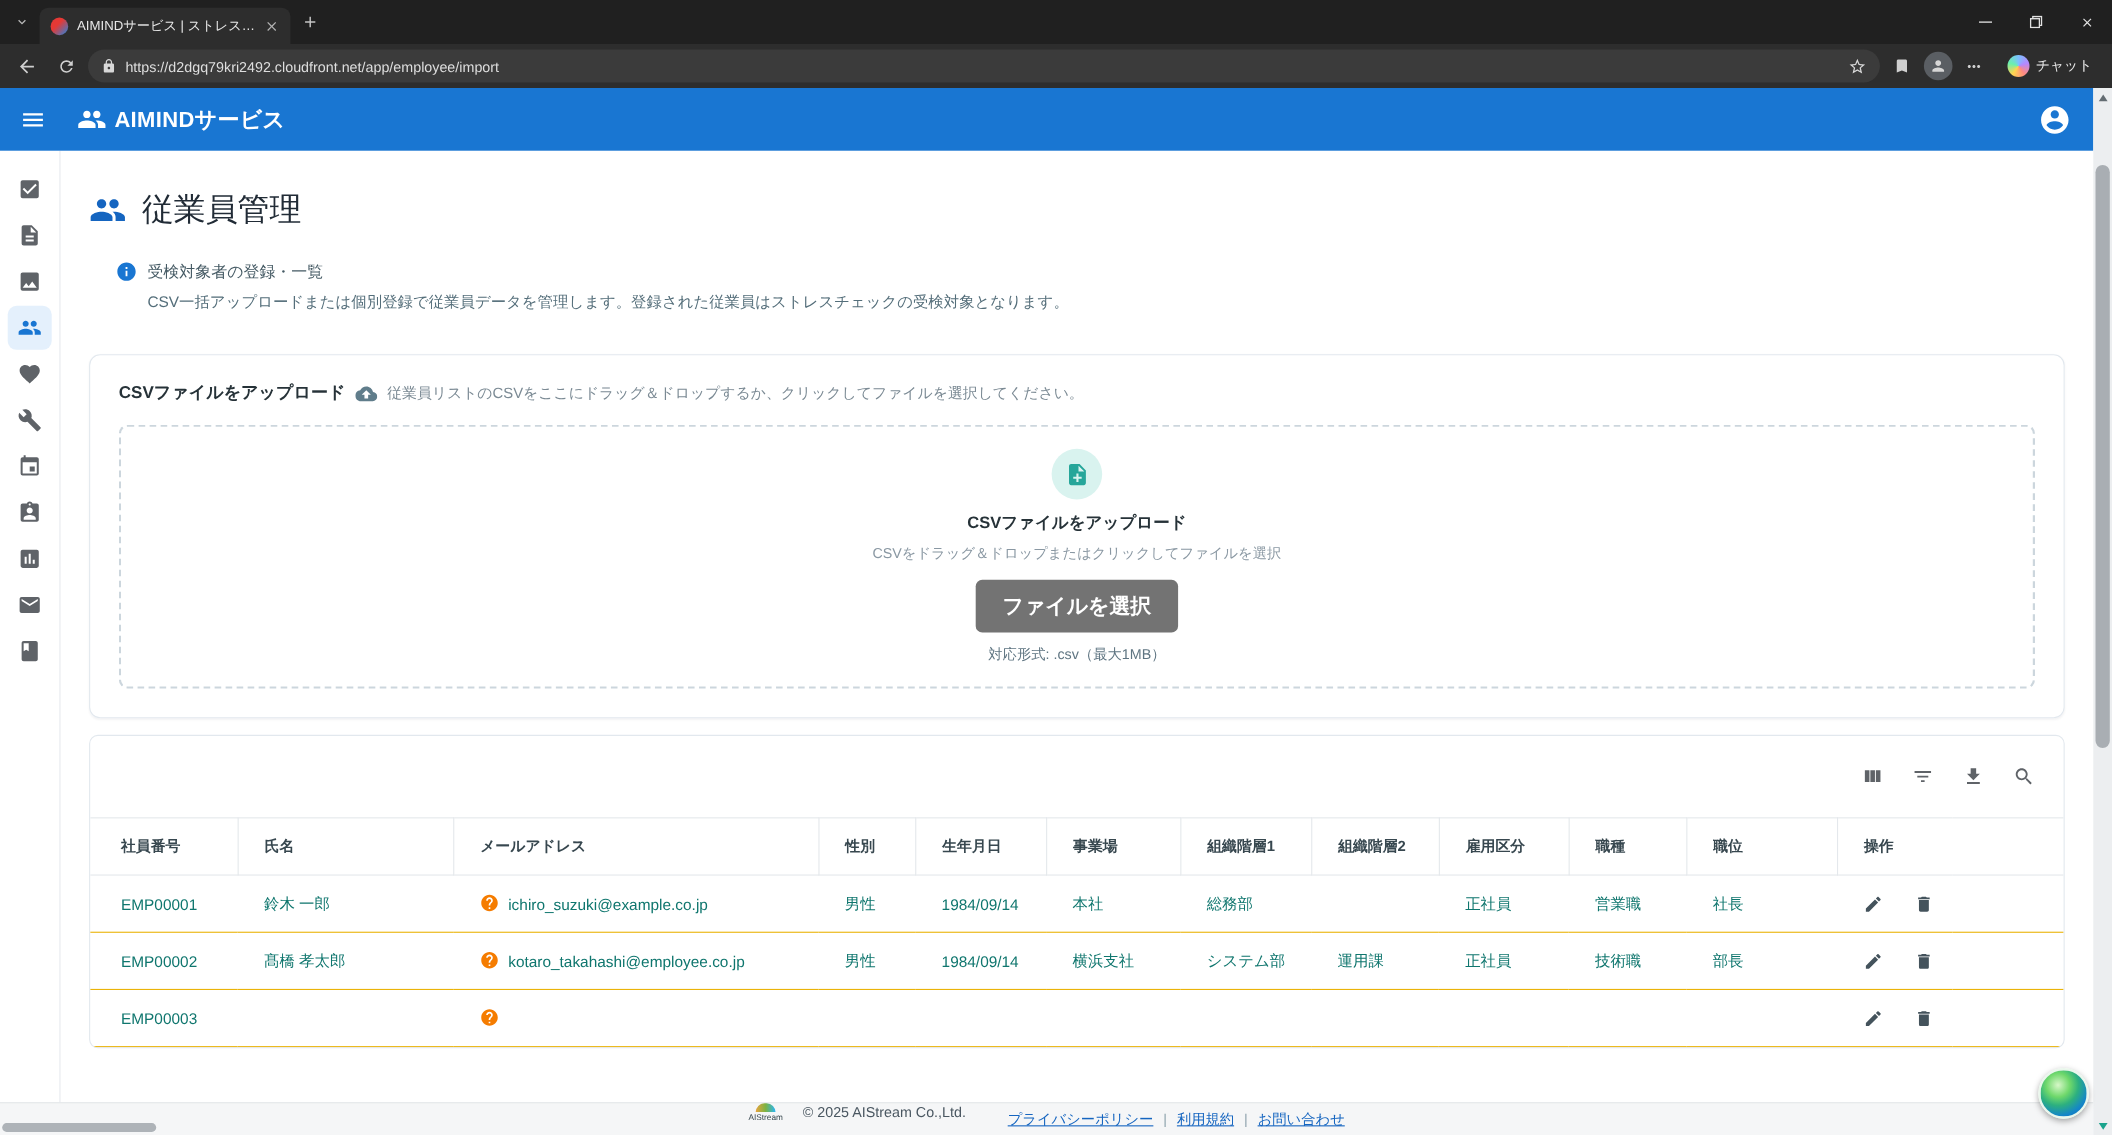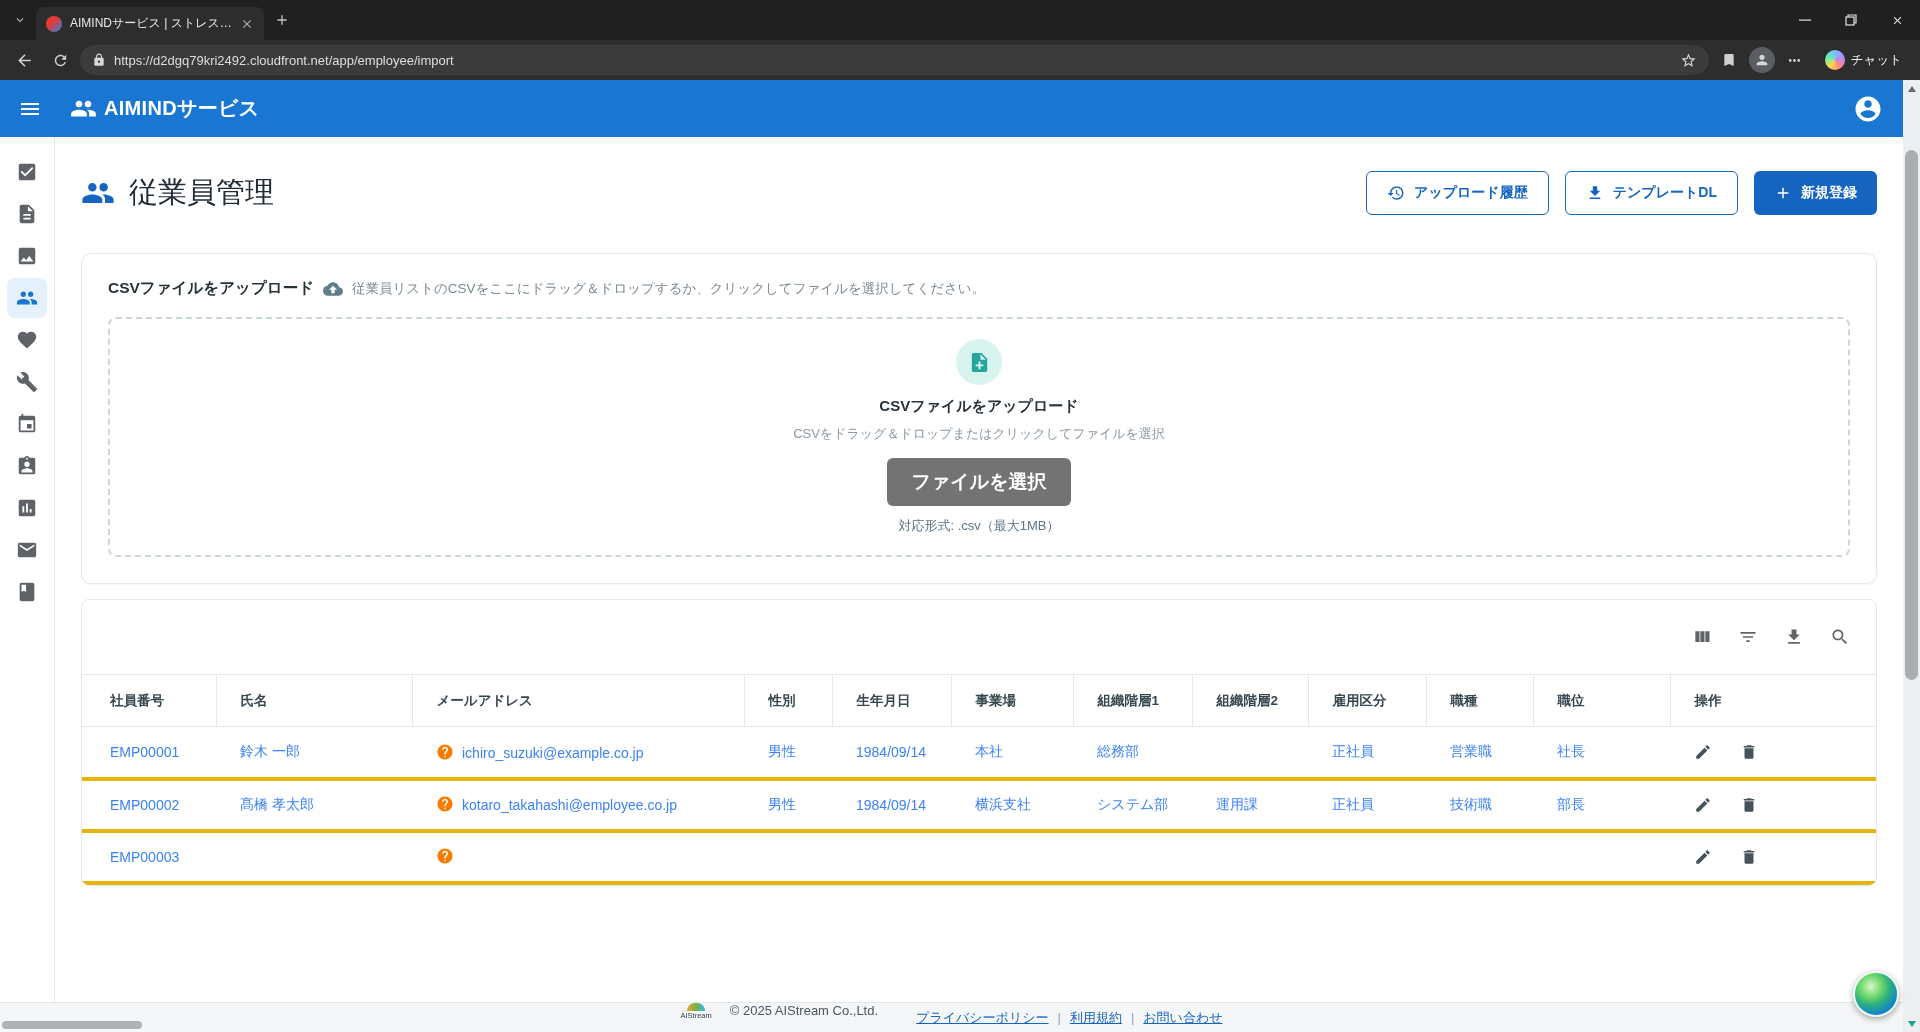--- a/index.html
+++ b/index.html
@@ -71,21 +71,21 @@
   .list-total{margin-left:auto;font-size:13.5px;color:#607d8b}
 
   .table-card{margin-top:15px;border:1px solid #e2e8ee;border-radius:8px;overflow:hidden}
   .grid-toolbar{height:74px;display:flex;align-items:center;justify-content:flex-end;gap:26px;padding-right:26px;color:#5f6368}
   .gicon{display:flex}
   table.grid{width:100%;border-collapse:collapse;table-layout:fixed}
   .grid th{height:52px;font-size:13.5px;font-weight:600;color:#37474f;text-align:left;padding-left:24px;
     border-top:1px solid #e4e8ec;border-bottom:1px solid #e4e8ec;border-right:1px solid #e4e8ec;white-space:nowrap;overflow:hidden}
   .grid th.last,.grid th.filler{border-right:none}
   .grid th.first,.grid td.first{padding-left:28px}
-  .grid td{height:52px;font-size:14px;color:#3b82f6;padding-left:24px;border-bottom:4px solid #eab308;white-space:nowrap;overflow:hidden}
+  .grid td{height:52px;font-size:14px;color:#0f766e;padding-left:24px;border-bottom:1px solid #eab308;white-space:nowrap;overflow:hidden}
   .help-badge{color:#f57c00;display:inline-block;vertical-align:-4px;margin-right:8px}
   .email-text{vertical-align:middle}
   .row-action{display:inline-block;color:#44535c;margin-right:24px;vertical-align:middle}
 
   
   .footer{position:absolute;left:0;right:17px;bottom:0;height:30px;background:#f5f6f7;border-top:1px solid #e3e6e9;display:flex;justify-content:center;gap:12px;font-size:13px;color:#4a5761;z-index:20}
   .footer-logo{display:flex;flex-direction:column;align-items:center;line-height:1}
   .footer-mark{width:18px;height:8px;border-radius:9px 9px 0 0;background:linear-gradient(90deg,#e8a33d,#7cb342,#29b6f6)}
   .footer-brand{font-size:7.5px;color:#37474f;margin-top:1px}
   .copyright{margin:0 26px 0 6px}
@@ -269,42 +269,33 @@
 
 <div class="content">
 
   <div class="page-head">
     <span class="title-icon">
       <svg class="ic" width="34" height="34" viewBox="0 0 24 24">
           <path d="M16 11c1.66 0 2.99-1.34 2.99-3S17.66 5 16 5c-1.66 0-3 1.34-3 3s1.34 3 3 3zm-8 0c1.66 0 2.99-1.34 2.99-3S9.66 5 8 5C6.34 5 5 6.34 5 8s1.34 3 3 3zm0 2c-2.33 0-7 1.17-7 3.5V19h14v-2.5c0-2.33-4.67-3.5-7-3.5zm8 0c-.29 0-.62.02-.97.05 1.16.84 1.97 1.97 1.97 3.45V19h6v-2.5c0-2.33-4.67-3.5-7-3.5z"></path>
         </svg>
     </span>
     <h1 class="page-title">従業員管理</h1>
-    <div class="actions">
-      <button class="btn outlined">
-        <svg class="ic" width="18" height="18" viewBox="0 0 24 24">
-            <path d="M13 3c-4.97 0-9 4.03-9 9H1l3.89 3.89.07.14L9 12H6c0-3.87 3.13-7 7-7s7 3.13 7 7-3.13 7-7 7c-1.93 0-3.68-.79-4.94-2.06l-1.42 1.42C8.27 19.99 10.51 21 13 21c4.97 0 9-4.03 9-9s-4.03-9-9-9zm-1 5v5l4.28 2.54.72-1.21-3.5-2.08V8H12z"></path>
-          </svg>
-        <span>アップロード履歴</span>
-      </button>
-      <button class="btn outlined">
-        <svg class="ic" width="18" height="18" viewBox="0 0 24 24">
-            <path d="M19 9h-4V3H9v6H5l7 7 7-7zM5 18v2h14v-2H5z"></path>
-          </svg>
-        <span>テンプレートDL</span>
-      </button>
-      <button class="btn primary">
-        <svg class="ic" width="18" height="18" viewBox="0 0 24 24">
-            <path d="M19 13h-6v6h-2v-6H5v-2h6V5h2v6h6v2z"></path>
-          </svg>
-        <span>新規登録</span>
-      </button>
-    </div>
-  </div>
-
+  </div>
+
+  <div class="info">
+    <div class="info-head">
+      <span class="info-icon">
+        <svg class="ic" width="20" height="20" viewBox="0 0 24 24">
+            <path d="M12 2C6.48 2 2 6.48 2 12s4.48 10 10 10 10-4.48 10-10S17.52 2 12 2zm1 15h-2v-6h2v6zm0-8h-2V7h2v2z"></path>
+          </svg>
+      </span>
+      <span>受検対象者の登録・一覧</span>
+    </div>
+    <div class="info-desc">CSV一括アップロードまたは個別登録で従業員データを管理します。登録された従業員はストレスチェックの受検対象となります。</div>
+  </div>
 
   <div class="upload-card">
     <div class="upload-head">
       <span class="upload-title">CSVファイルをアップロード</span>
       <span class="cloud">
         <svg class="ic" width="20" height="20" viewBox="0 0 24 24">
             <path d="M19.35 10.04C18.67 6.59 15.64 4 12 4 9.11 4 6.6 5.64 5.35 8.04 2.34 8.36 0 10.91 0 14c0 3.31 2.69 6 6 6h13c2.76 0 5-2.24 5-5 0-2.64-2.05-4.78-4.65-4.96zM14 13v4h-4v-4H7l5-5 5 5h-3z"></path>
           </svg>
       </span>
       <span class="upload-sub">従業員リストのCSVをここにドラッグ＆ドロップするか、クリックしてファイルを選択してください。</span>

